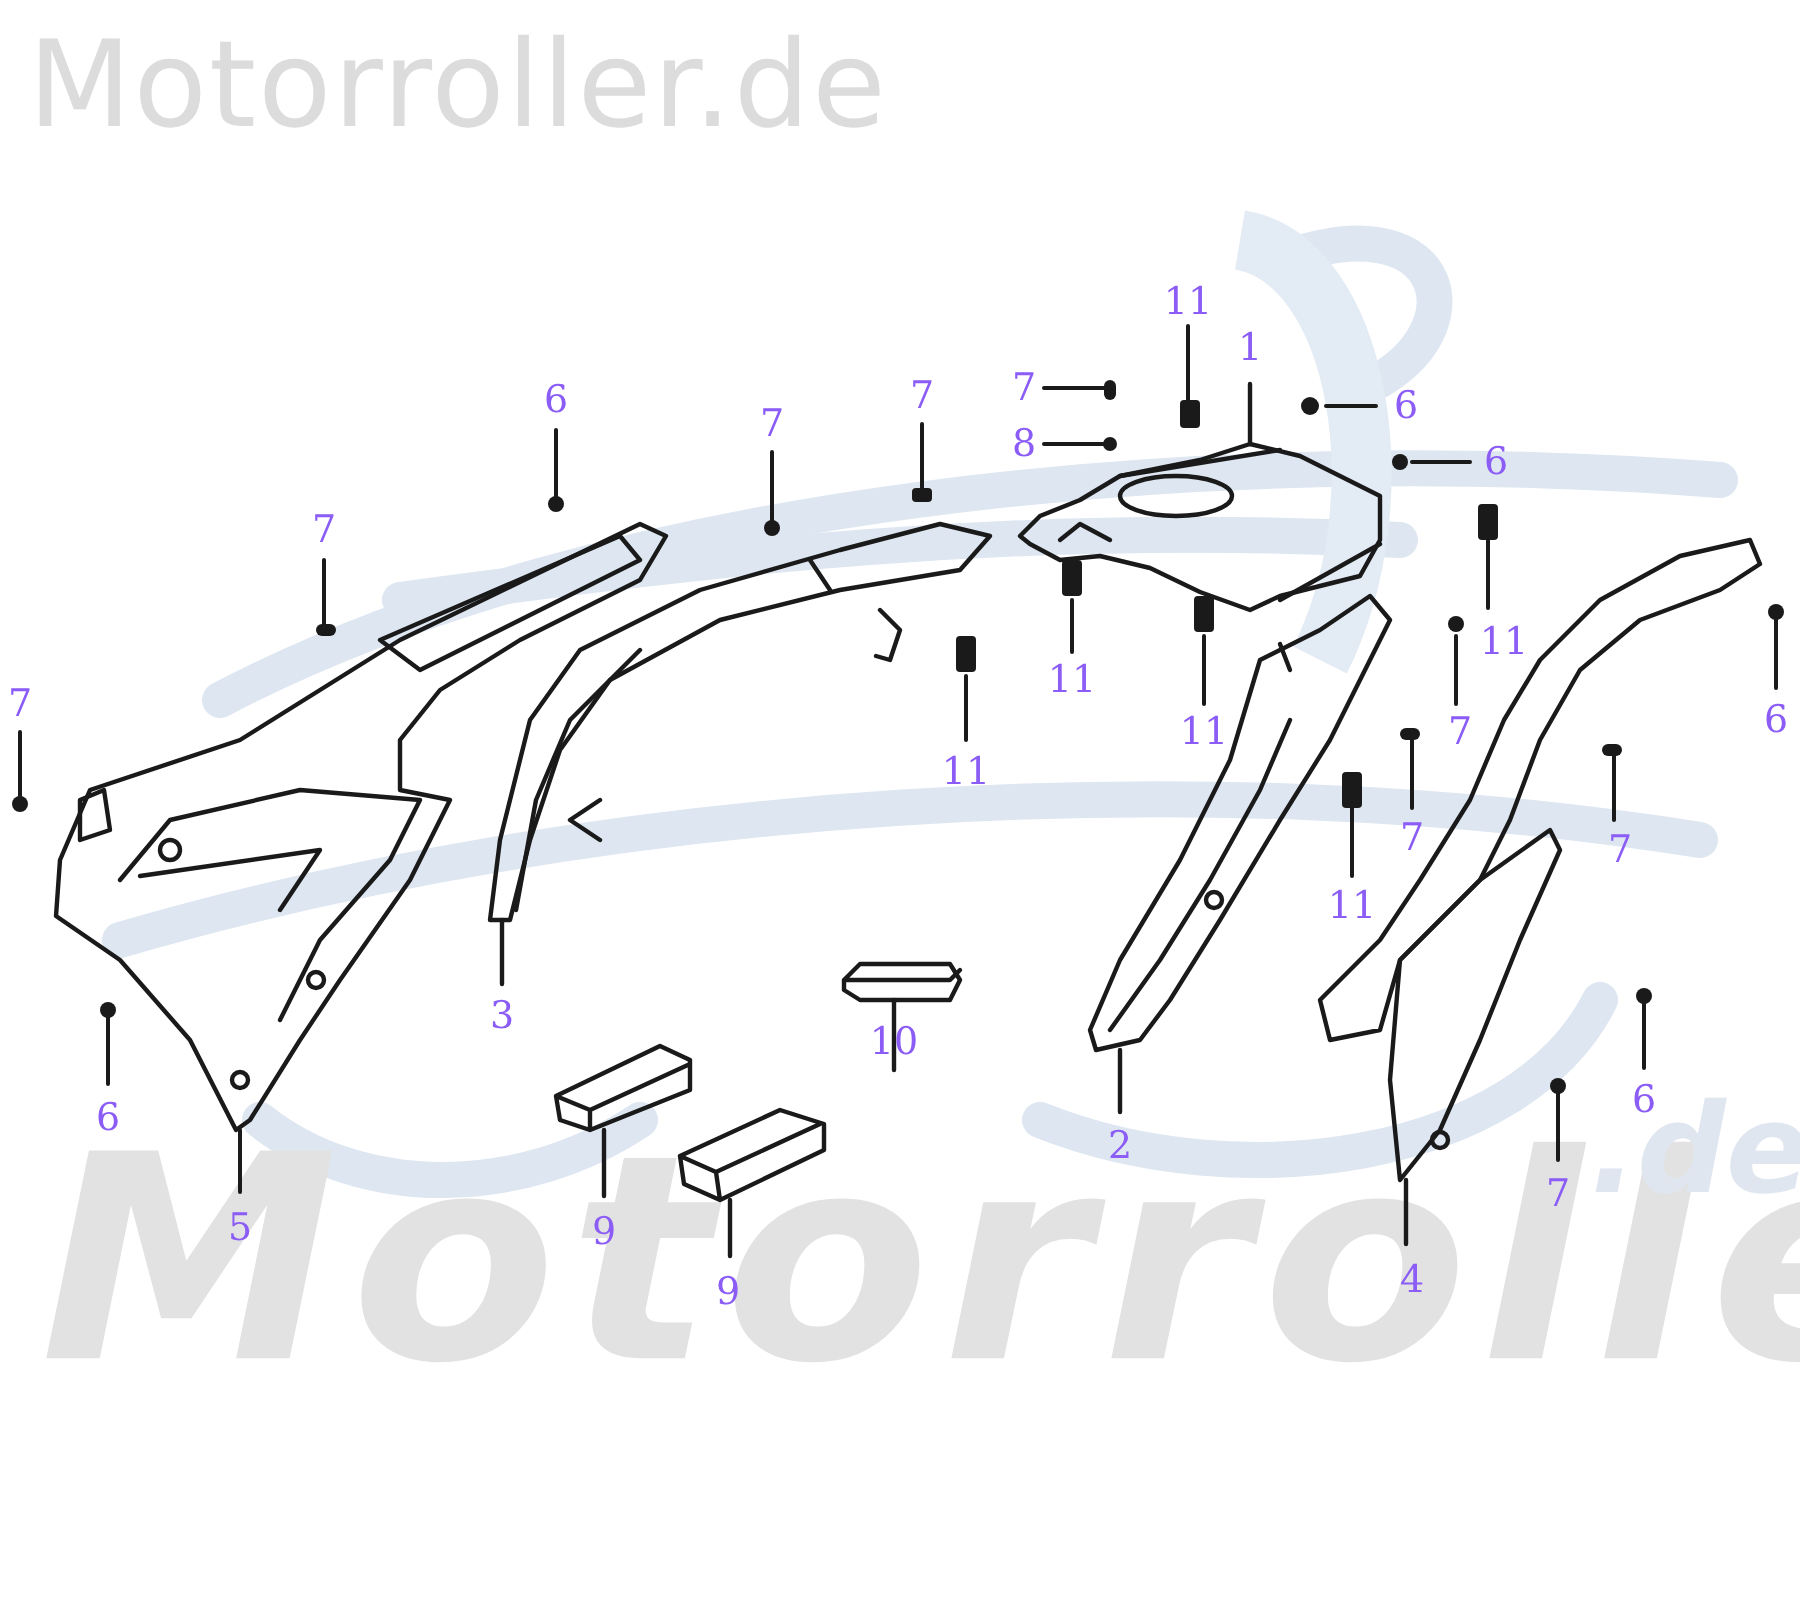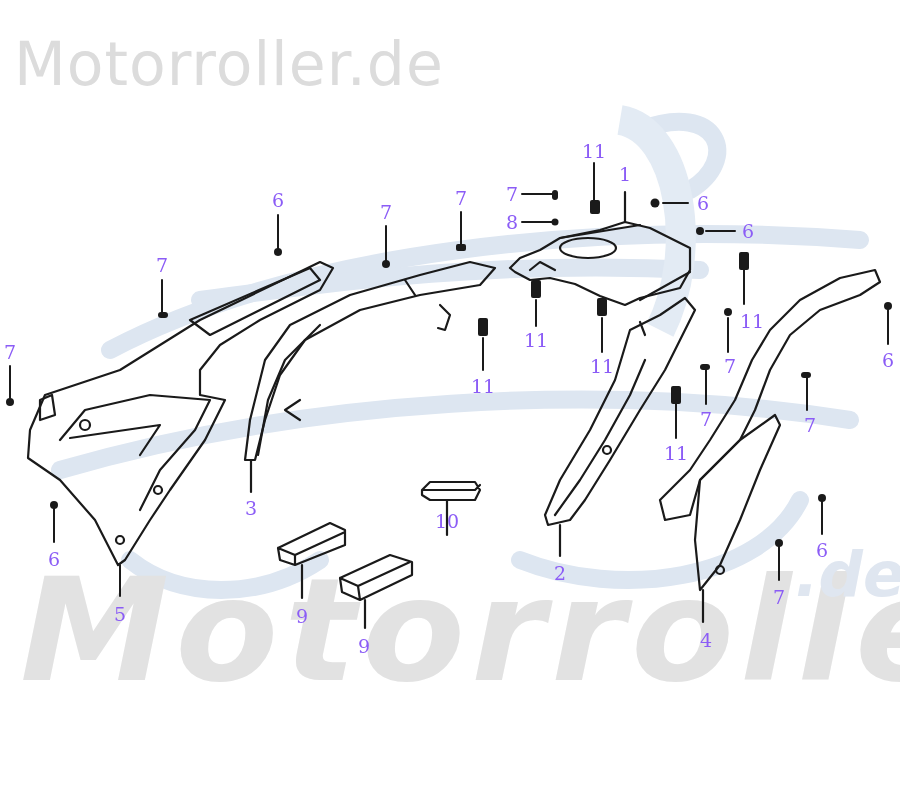--- a/index.html
+++ b/index.html
@@ -1,17 +1,17 @@
 <!DOCTYPE html>
 <html><head>
   <meta charset="utf-8">
   <style>
     html, body { margin: 0; padding: 0; background: #ffffff; }
     body { width: 900px; height: 800px; position: relative; overflow: hidden; font-family: "DejaVu Sans", sans-serif; }
-    .wm-top { position: absolute; left: 14px; top: 8px; font-family: "DejaVu Sans", sans-serif; font-size: 60px; color: #dcdcdc; letter-spacing: 1px; margin-top: 21px; }
+    .wm-top { position: absolute; left: 14px; top: 8px; font-family: "DejaVu Sans", sans-serif; font-size: 60px; color: #dcdcdc; letter-spacing: 1px; }
     .wm-big { position: absolute; left: 20px; top: 548px; font-family: "DejaVu Sans", sans-serif; font-weight: bold; font-style: italic; font-size: 150px; color: #e2e2e2; letter-spacing: 6px; transform: scaleY(0.95); transform-origin: left top; }
     .wm-de { position: absolute; left: 795px; top: 538px; font-family: "DejaVu Sans", sans-serif; font-weight: bold; font-style: italic; font-size: 62px; color: #dfe6f0; }
     svg.diagram { position: absolute; left: 0; top: 0; }
     .lbl { position: absolute; font-family: "DejaVu Serif", serif; font-size: 19px; color: #8b5cf6; transform: translate(-50%, -50%); white-space: nowrap; }
   </style>
 </head>
 <body>
 
 <div class="wm-top">Motorroller.de</div>
 

